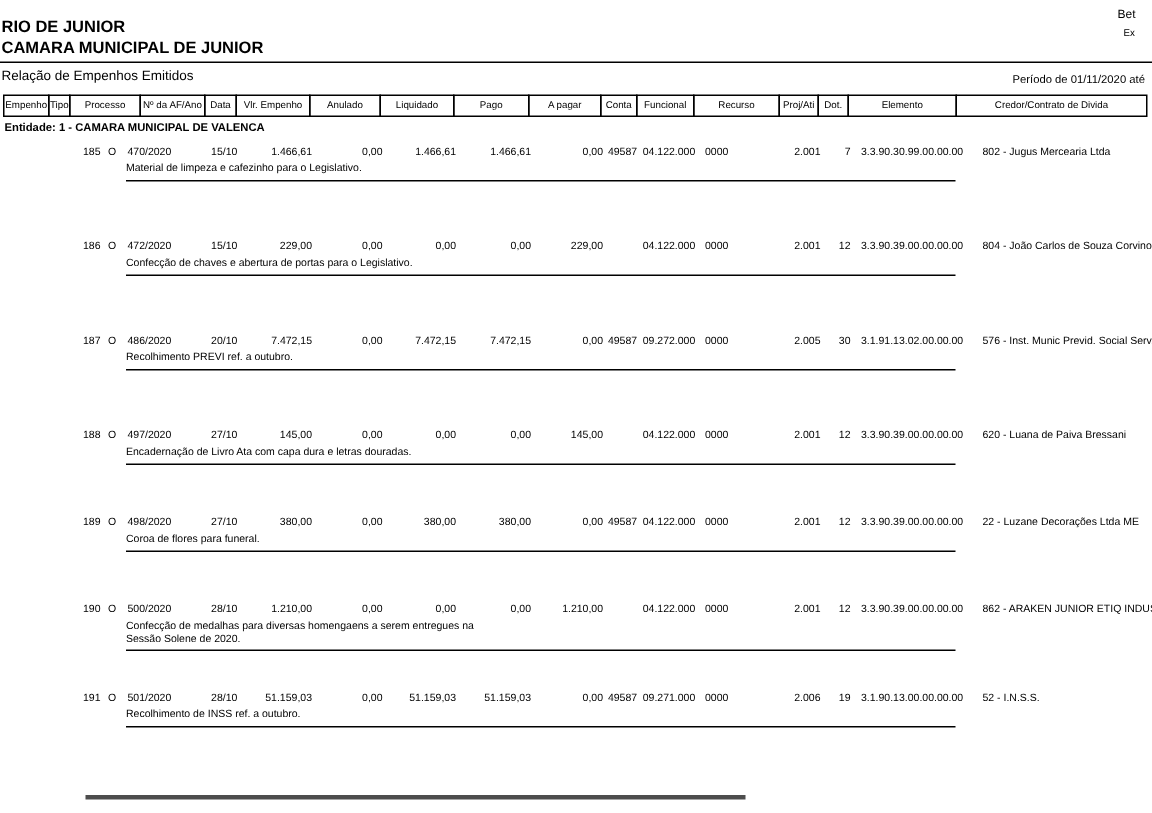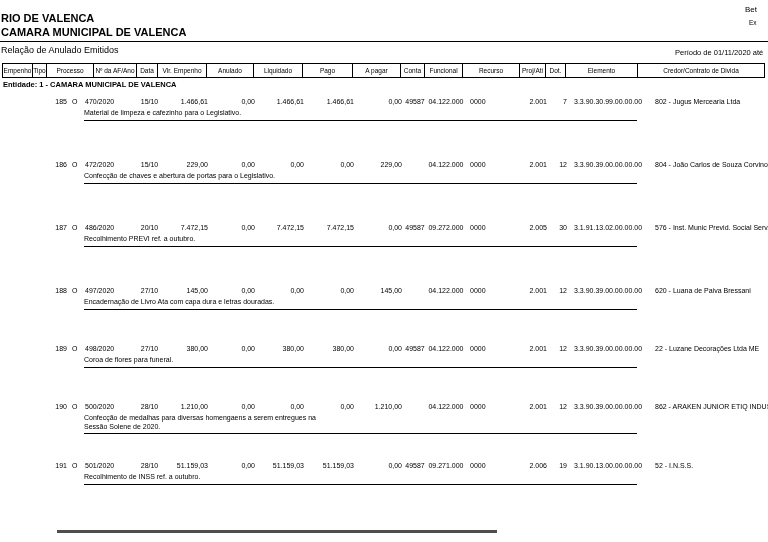--- a/index.html
+++ b/index.html
@@ -29,26 +29,26 @@
   .a-c { text-align:center; }
   .a-l { text-align:left; }
   .desc { margin-left:84px; margin-top:3px; font-size:7px; line-height:8.5px; max-width:232px; }
   .sep { margin-left:84px; margin-top:2px; width:553px; height:1px; background:#000; }
   .bottom-bar { position:absolute; left:57px; top:530px; width:440px; height:3px; background:#4d4d4d; }
 </style>
 </head>
 <body>
 
 <div class="page">
-  <div class="org1">RIO DE VALENCA</div>
-  <div class="org2">CAMARA MUNICIPAL DE VALENCA</div>
+  <div class="org1">RIO DE JUNIOR</div>
+  <div class="org2">CAMARA MUNICIPAL DE JUNIOR</div>
   <div class="vendor">Bet</div>
   <div class="exercise">Ex</div>
   <div class="rule-top"></div>
-  <div class="title">Relação de Anulado Emitidos</div>
+  <div class="title">Relação de Empenhos Emitidos</div>
   <div class="period">Período de 01/11/2020 até</div>
 
   <div class="chead" id="col-header-row">
       <span class="hcell" style="width: 31px;">Empenho</span>
       <span class="hcell" style="width: 15px; margin-left: -1px;">Tipo</span>
       <span class="hcell" style="width: 48px; margin-left: -1px;">Processo</span>
       <span class="hcell" style="width: 44px; margin-left: -1px;">Nº da AF/Ano</span>
       <span class="hcell" style="width: 22px; margin-left: -1px;">Data</span>
       <span class="hcell" style="width: 50px; margin-left: -1px;">Vlr. Empenho</span>
       <span class="hcell" style="width: 48px; margin-left: -1px;">Anulado</span>

